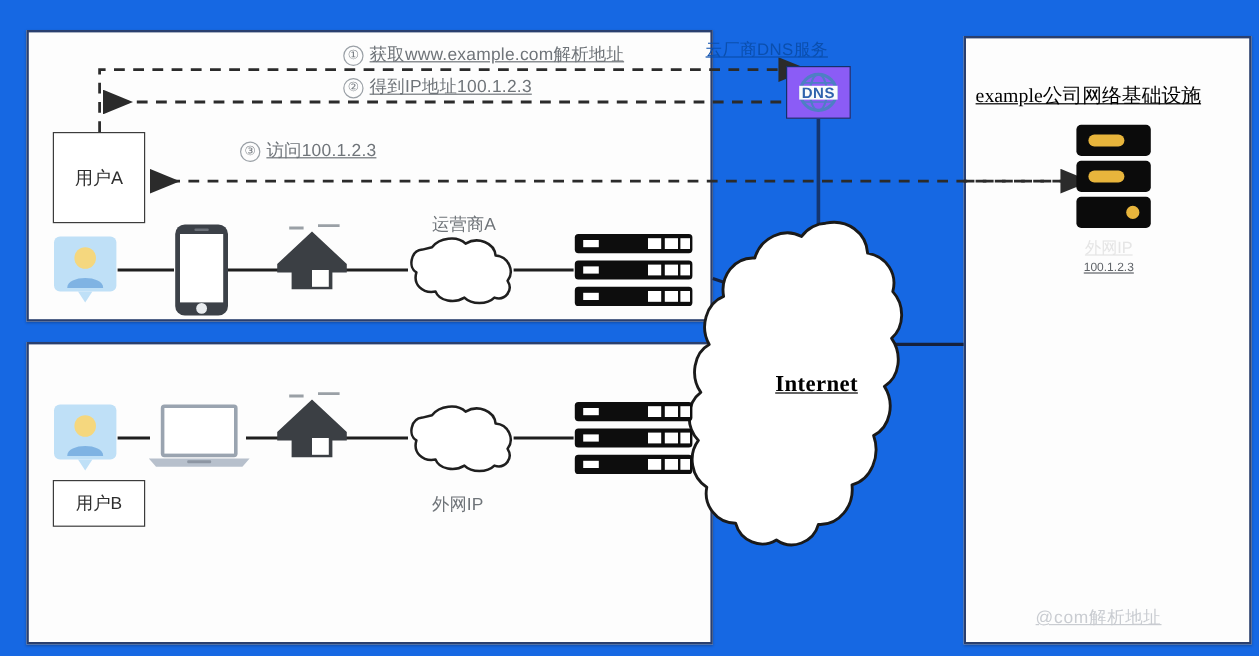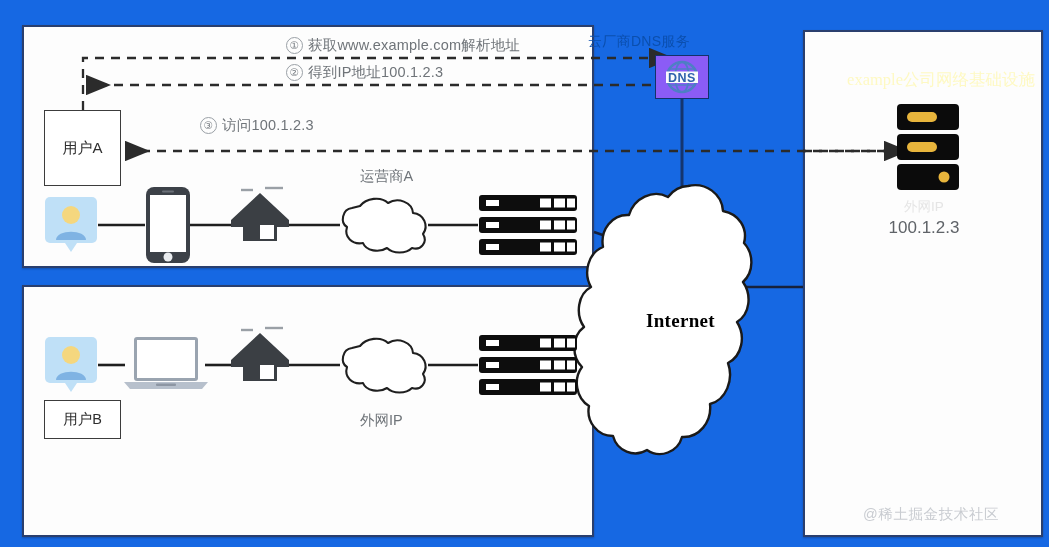--- a/index.html
+++ b/index.html
@@ -14,21 +14,21 @@
     position:absolute;background:#fdfdfd;
     border:2px solid #2a3f6e;box-sizing:border-box;
     box-shadow:0 1px 2px rgba(0,0,0,.25);
   }
   #panel-user-a{left:22px;top:25px;width:572px;height:243px;}
   #panel-user-b{left:22px;top:285px;width:572px;height:252px;}
   #panel-company{left:803px;top:30px;width:240px;height:507px;}
 
   .svg-layer{position:absolute;left:0;top:0;width:1049px;height:547px;pointer-events:none;}
 
-  .txt{position:absolute;white-space:nowrap;}
+  .txt{position:absolute;white-space:nowrap;text-decoration:underline;}
   .step-label{
     font-size:14.5px;color:#6f7479;font-weight:500;letter-spacing:.2px;
   }
   .circ-num{
     display:inline-block;width:15px;height:15px;line-height:14px;
     border:1.3px solid #9aa0a6;border-radius:50%;text-align:center;
     font-size:10.5px;color:#7b8086;margin-right:5px;vertical-align:1px;
   }
   .box-label{
     position:absolute;background:#ffffff;border:1.8px solid #3c3c3c;
@@ -48,25 +48,25 @@
   #dns-box{
     position:absolute;left:655px;top:55px;width:54px;height:44px;
     background:#8b5cf6;border:1.5px solid #13316b;box-sizing:border-box;
     display:flex;align-items:center;justify-content:center;
   }
   #internet-text{
     left:646px;top:310px;font-family:"Liberation Serif","DejaVu Serif",serif;
     font-size:19px;font-weight:bold;color:#000000;letter-spacing:.3px;
   }
   #company-title{
-    left:813px;top:69px;width:222px;text-align:right;
-    font-size:16.5px;color:#fef9c3;font-family:"Liberation Serif","DejaVu Serif",serif;
+    left:813px;top:69px;width:222px;text-align:left;
+    font-size:16.5px;color:#000000;font-family:"Liberation Serif","DejaVu Serif",serif;
   }
   #ext-ip-label{left:813px;top:198px;width:222px;text-align:center;font-size:13.5px;color:#e5e5e5;}
-  #ext-ip-value{left:813px;top:218px;width:222px;text-align:center;font-size:17px;color:#5f6368;}
+  #ext-ip-value{left:813px;top:218px;width:222px;text-align:center;font-size:10px;color:#5f6368;}
   #watermark{
     left:863px;top:505px;font-size:14.5px;color:#c9ccd1;letter-spacing:.6px;
   }
   .icon-abs{position:absolute;}
 </style>
 </head>
 <body>
 
 <div id="stage">
 
@@ -192,21 +192,21 @@
   <div class="icon-abs" style="left:229px;top:183px;">
     <svg width="62" height="62" viewBox="0 0 62 62">
       <line x1="12" y1="7" x2="24" y2="7" stroke="#9aa0a6" stroke-width="2.4"></line>
       <line x1="36" y1="5" x2="54" y2="5" stroke="#9aa0a6" stroke-width="2.4"></line>
       <path d="M31,10 L60,37 L60,44 L48,44 L48,58 L14,58 L14,44 L2,44 L2,37 Z" fill="#3b3f44"></path>
       <rect x="31" y="42" width="14" height="14" fill="#ffffff"></rect>
     </svg>
   </div>
 
   <div class="isp-text" style="left:363px;top:216px;">ISP A</div>
-  <div class="carrier-text" style="left:360px;top:167px;">运营商A</div>
+  <div class="carrier-text" style="left:360px;top:178px;">运营商A</div>
 
   <svg class="icon-abs" style="left:336px;top:193px;" width="100" height="62" viewBox="0 0 100 62">
     <path d="M24,13 C30,5 45,3 52,10 C62,4 76,9 77,20
              C88,21 93,33 87,41 C92,49 85,58 76,55
              C70,61 57,61 51,55 C43,60 30,58 27,50
              C16,52 8,44 11,34 C4,30 6,16 16,15 Z" fill="#ffffff" stroke="#1f1f1f" stroke-width="2.1" stroke-linejoin="round"></path>
   </svg>
 
   <svg class="icon-abs" style="left:478px;top:194px;" width="100" height="62" viewBox="0 0 100 62">
     <g>
@@ -300,15 +300,15 @@
     <rect x="11" y="9" width="30" height="10" rx="5" fill="#e8b53c"></rect>
     <rect x="1" y="31" width="62" height="26" rx="4" fill="#0b0b0b"></rect>
     <rect x="11" y="39" width="30" height="10" rx="5" fill="#e8b53c"></rect>
     <rect x="1" y="61" width="62" height="26" rx="4" fill="#0b0b0b"></rect>
     <circle cx="48" cy="74" r="5.5" fill="#e8b53c"></circle>
   </svg>
 
   <div class="txt" id="ext-ip-label">外网IP</div>
   <div class="txt" id="ext-ip-value">100.1.2.3</div>
 
-  <div class="txt" id="watermark">@稀土掘金技术社区</div>
+  <div class="txt" id="watermark">@com解析地址</div>
 
 </div>
 
 </body></html>

